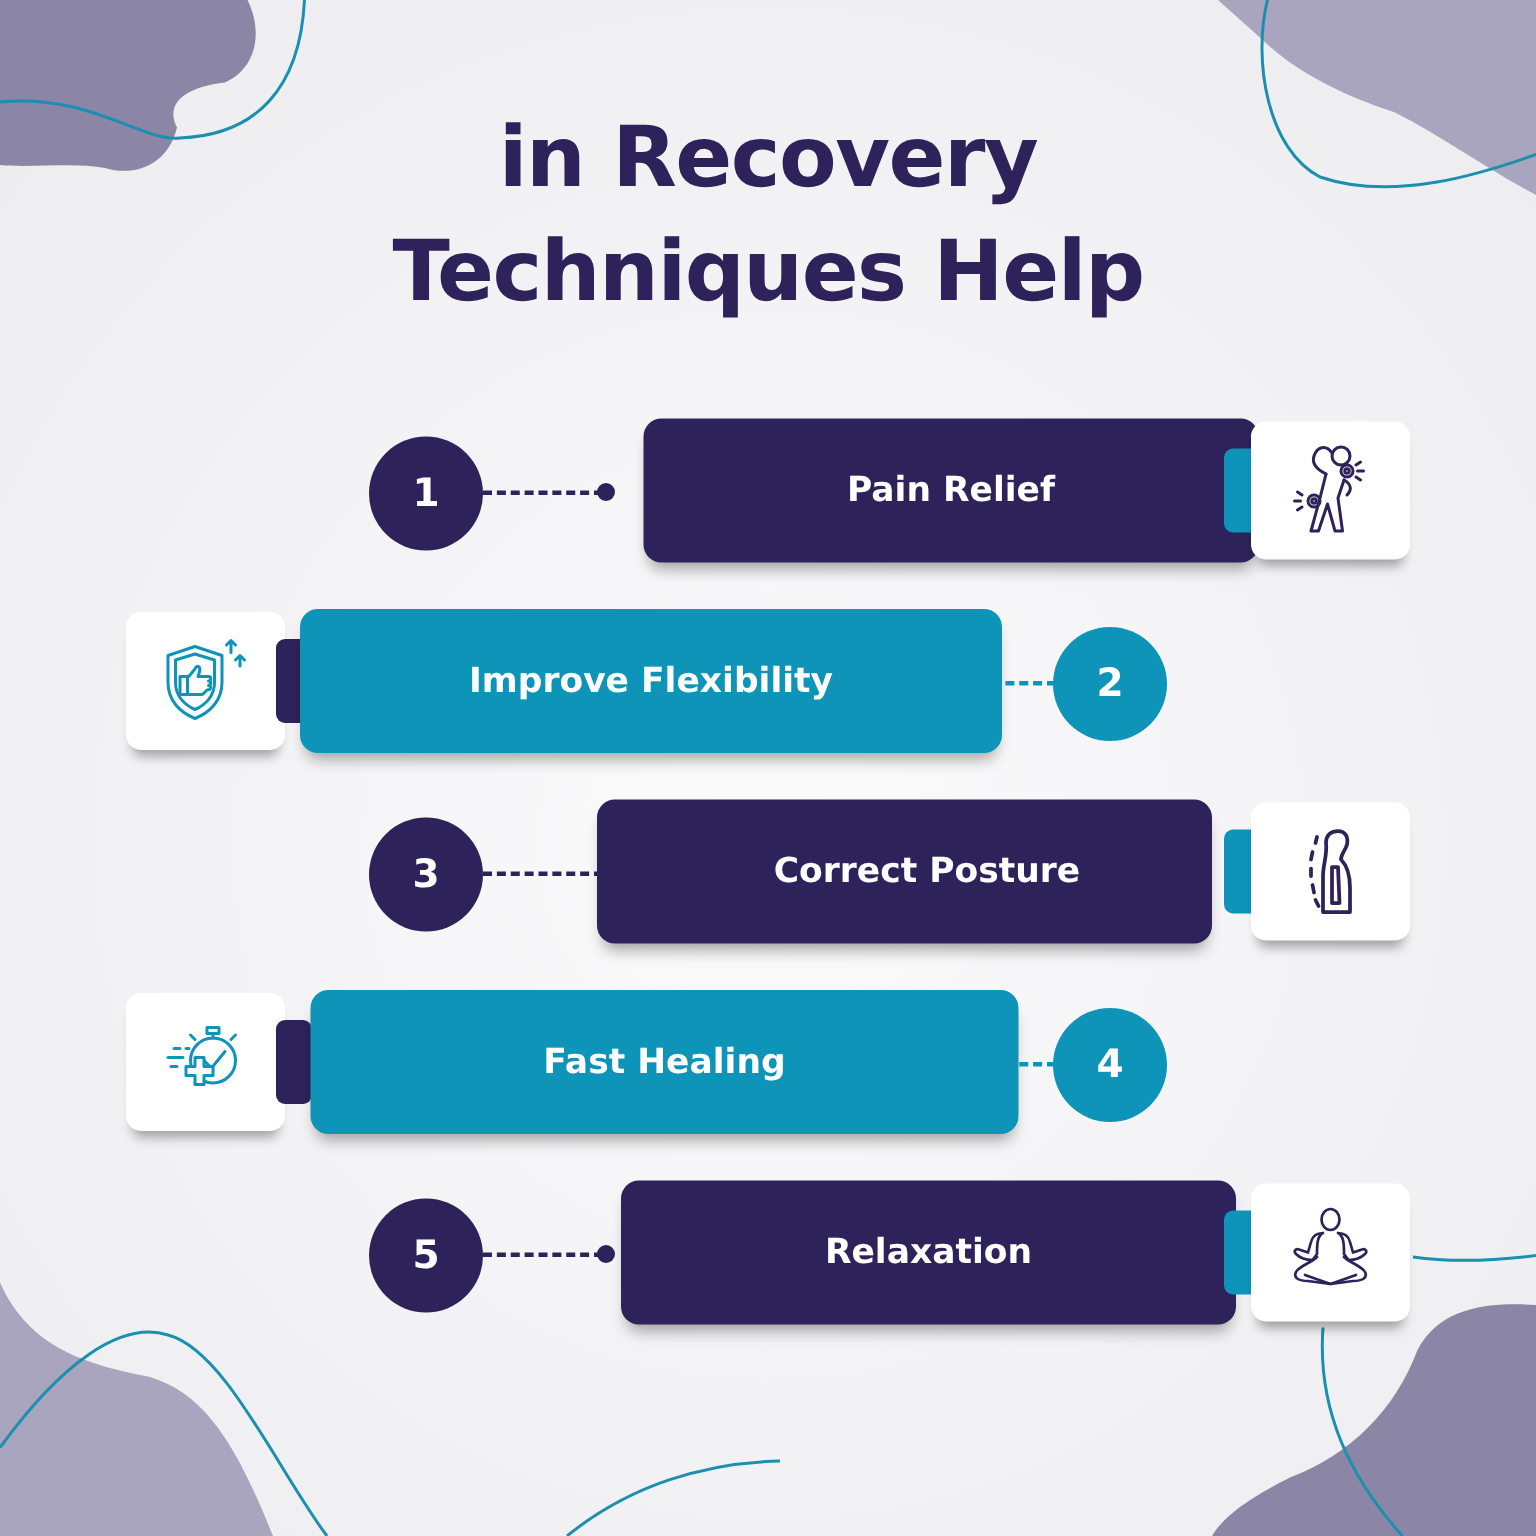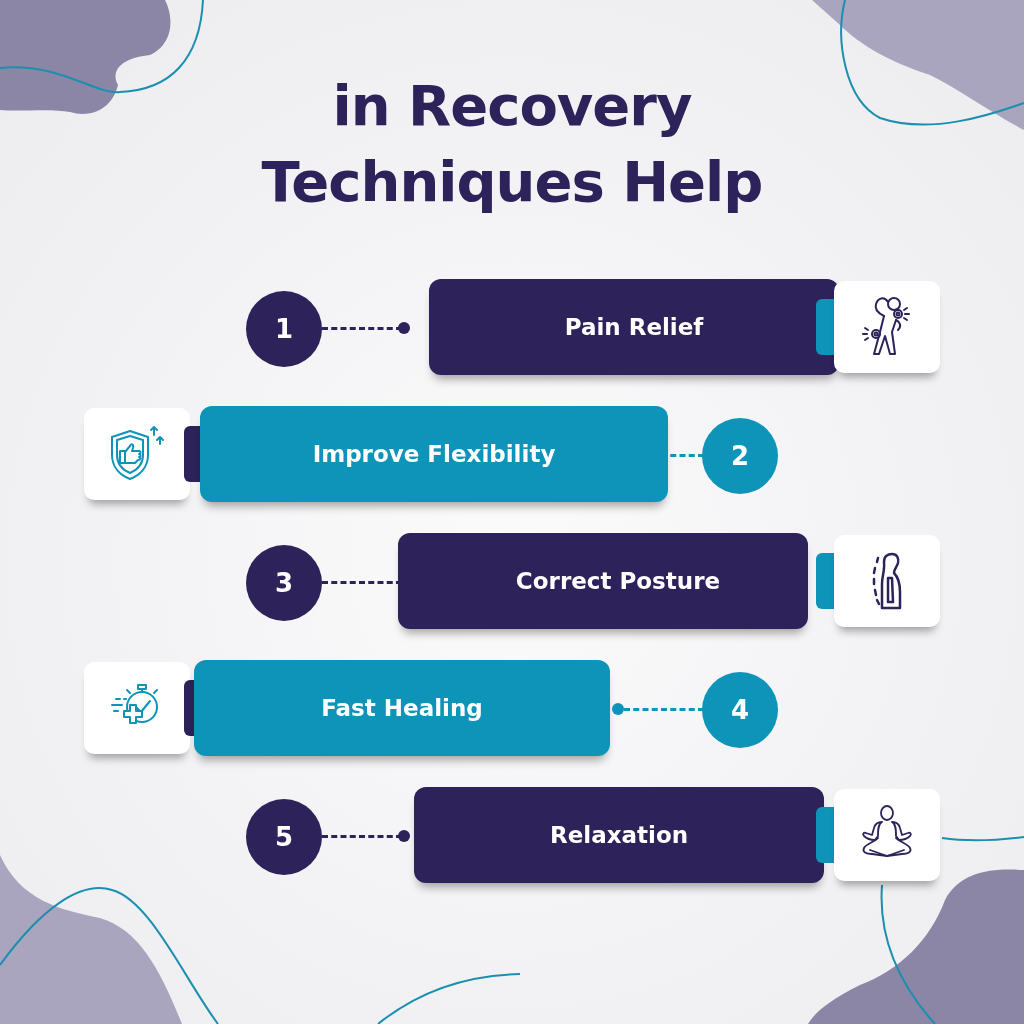--- a/index.html
+++ b/index.html
@@ -111,21 +111,21 @@
     <svg viewBox="0 0 70 70" fill="none" stroke="#0e93b9" stroke-width="2" stroke-linecap="round" stroke-linejoin="round">
       <circle cx="40" cy="34" r="15"></circle>
       <rect x="36" y="12" width="8" height="4"></rect>
       <path d="M40,16 L40,19 M52,20 L55,17 M28,20 L25,17"></path>
       <path d="M34,34 L39,39 L48,28"></path>
       <path d="M22,38 L28,38 L28,32 L34,32 L34,38 L40,38 L40,44 L34,44 L34,50 L28,50 L28,44 L22,44 Z" fill="#fff"></path>
       <path d="M14,26 L18,26 M22,26 L24,26 M10,32 L20,32 M12,38 L16,38"></path>
     </svg>
   </div>
   <div class="tab navy" style="left:184px;"></div>
-  <div class="bar teal" style="left:194px; width:416px;">
+  <div class="bar teal" style="left:207px; width:472px;">
       <span>Fast Healing</span>
     </div>
   <div class="dot teal" style="left:612px;"></div>
   <div class="dash" style="left:624px; border-color:#0e93b9;"></div>
   <div class="badge teal" style="left:702px;">4</div>
 </div>
 
 <div class="row" style="top:787px;">
   <div class="badge navy" style="left:246px;">5</div>
   <div class="dash" style="left:322px; border-color:#2d2259;"></div>

